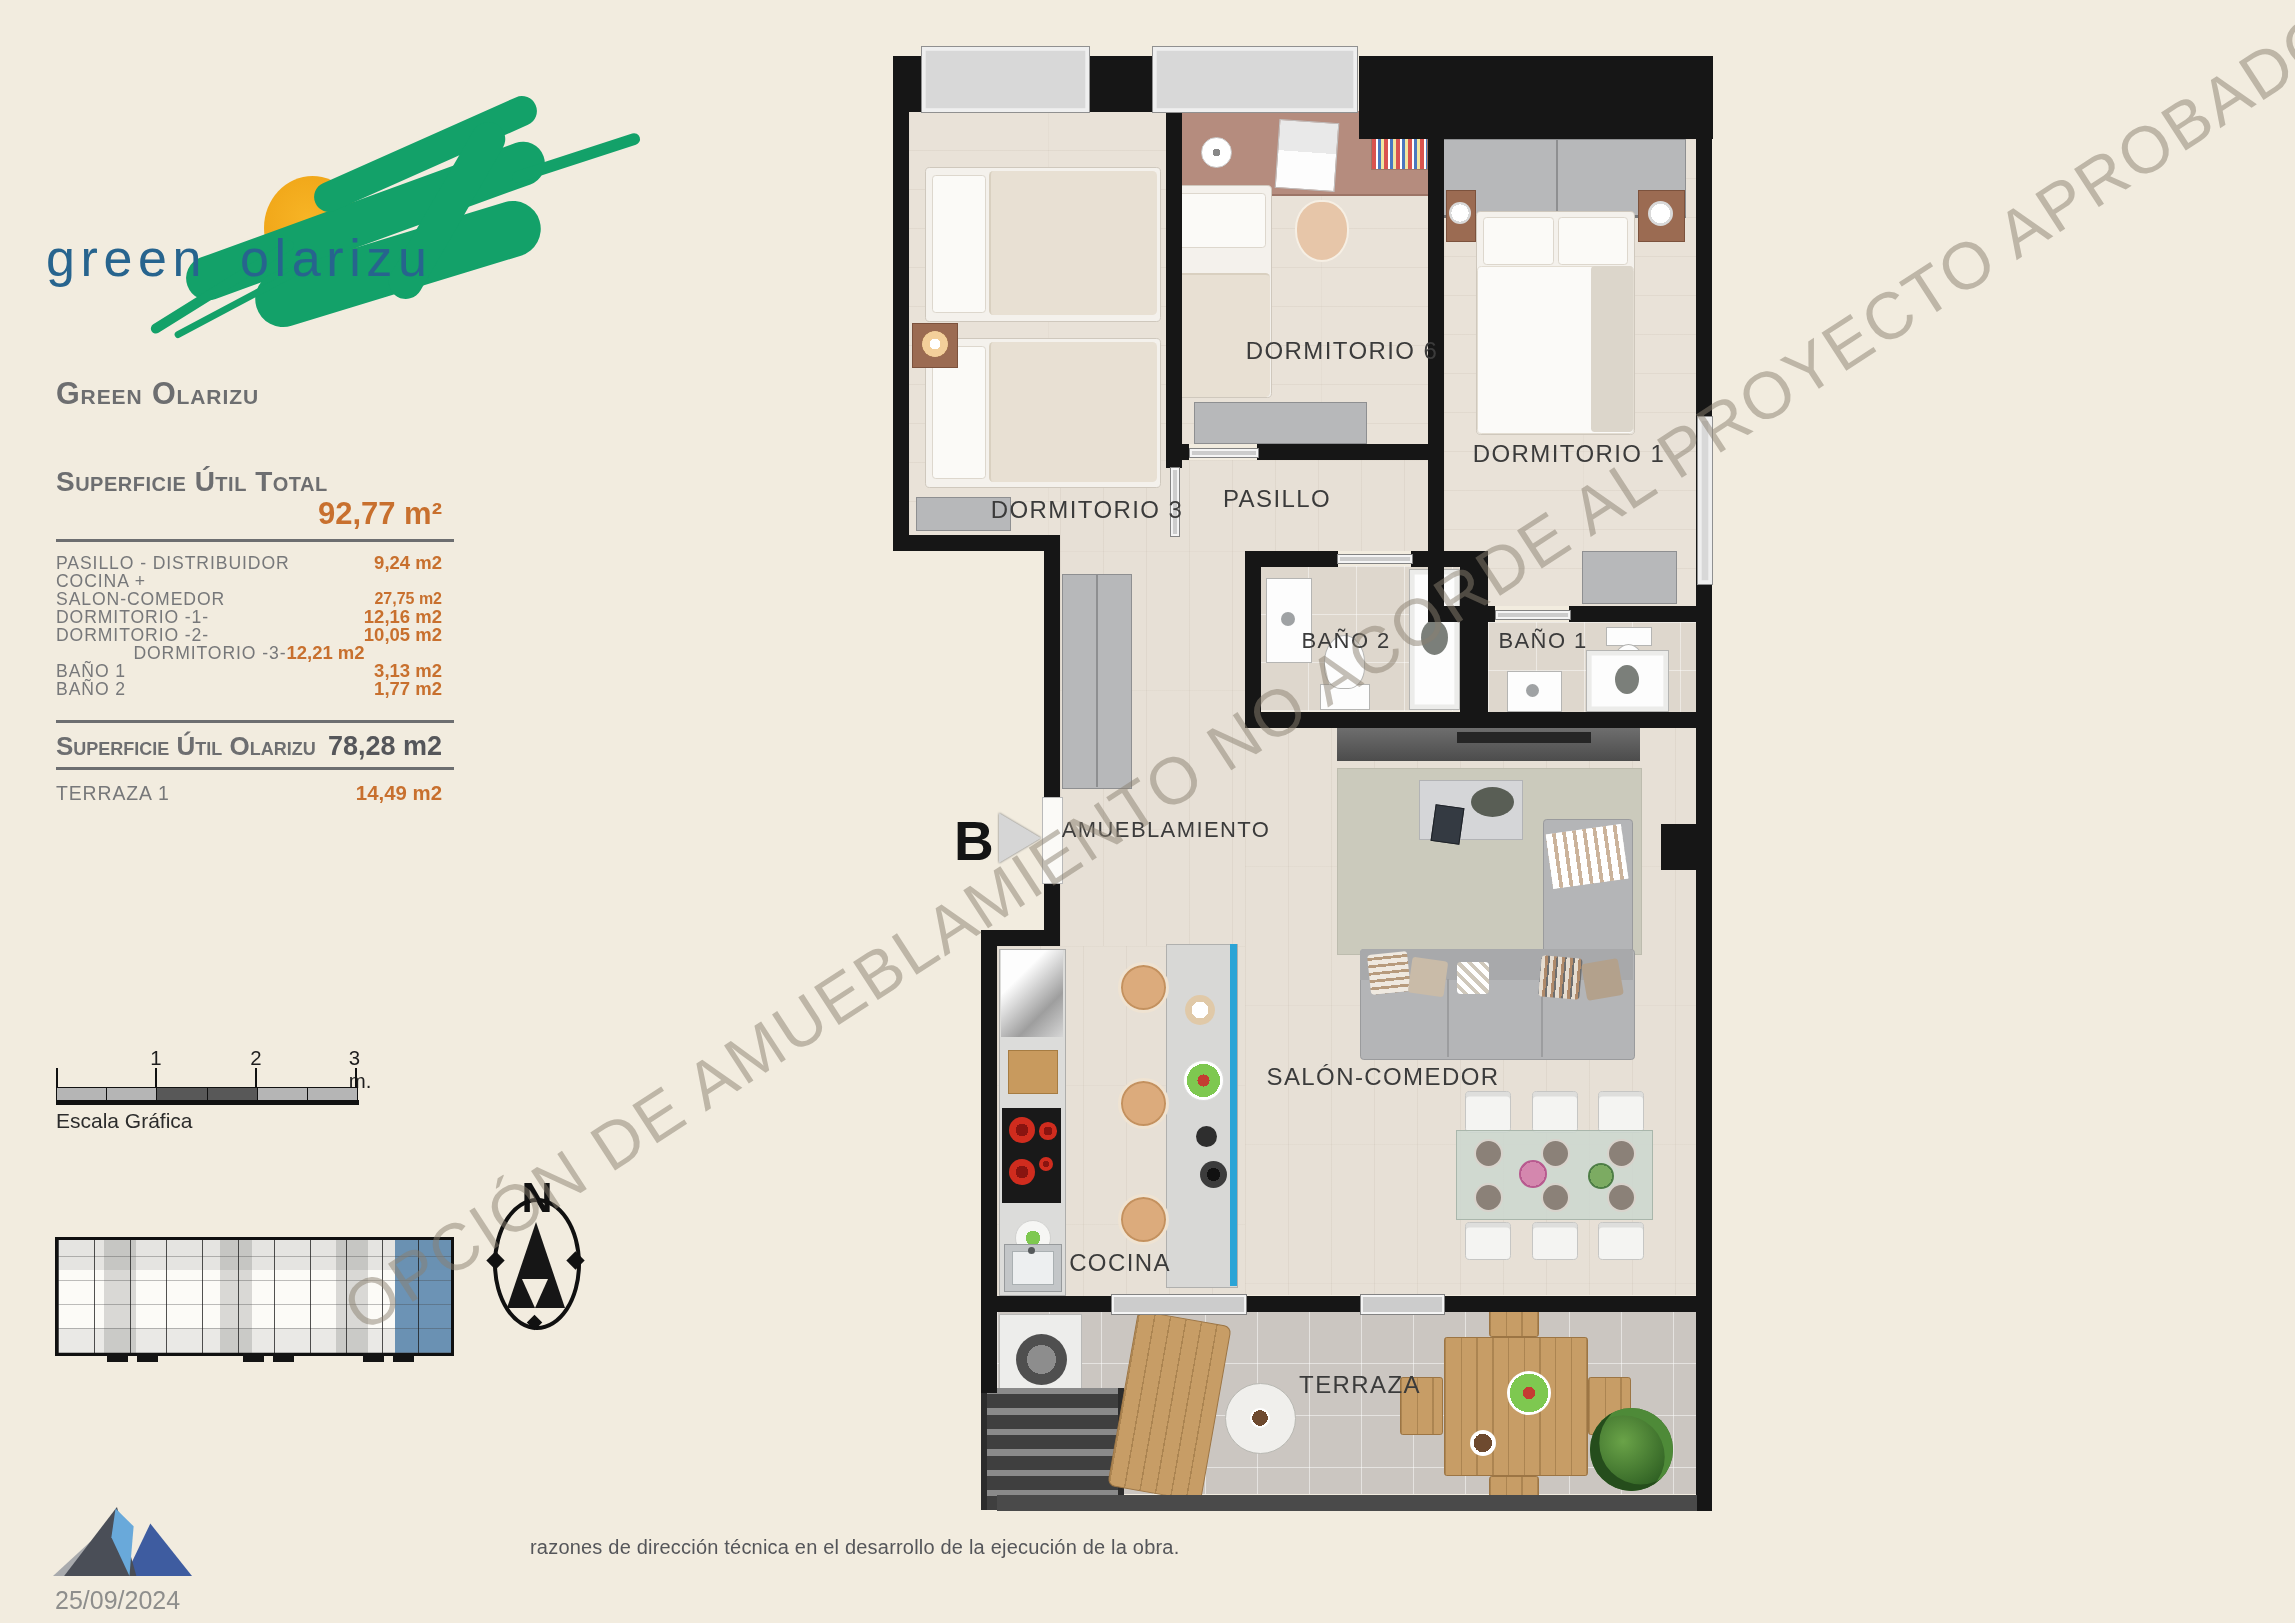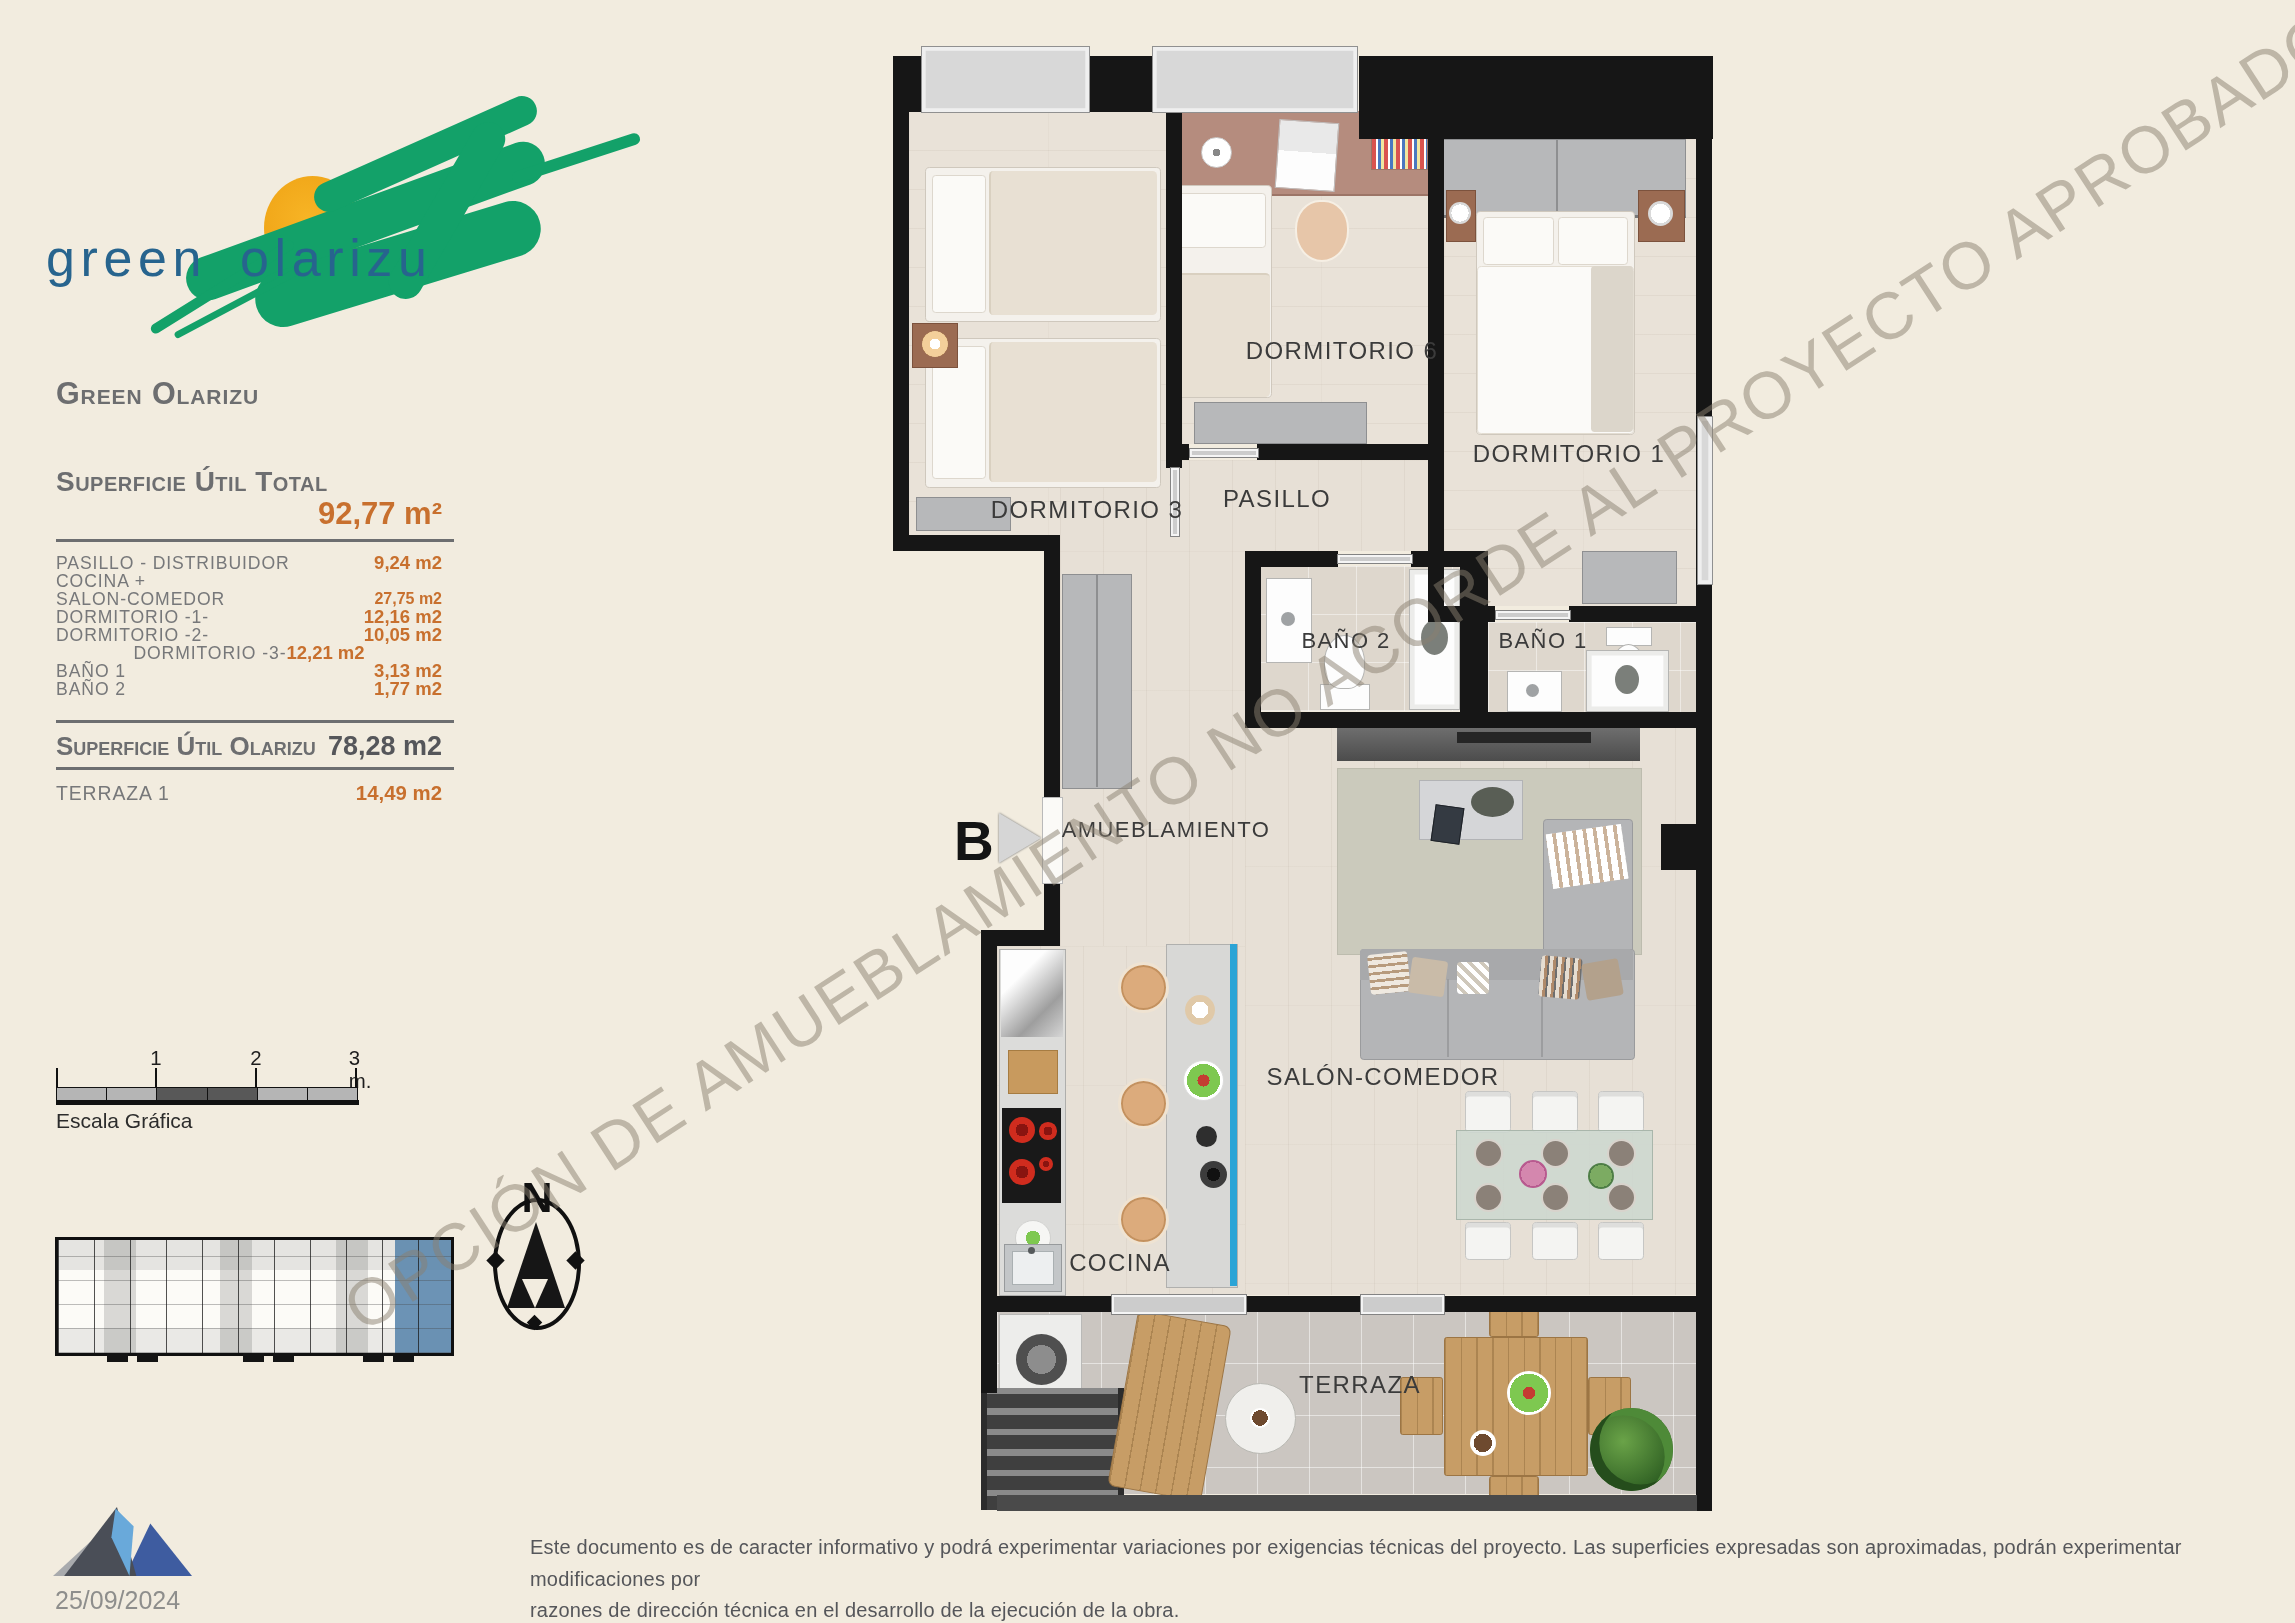--- a/index.html
+++ b/index.html
@@ -333,18 +333,17 @@
   <div class="abs" style="left:1342px;top:671px;transform:translate(-50%,-50%) rotate(-33deg);white-space:nowrap;font-size:66px;letter-spacing:2.3px;color:rgba(137,128,112,0.5);">OPCIÓN DE AMUEBLAMIENTO NO ACORDE AL PROYECTO APROBADO</div>
 
   <div class="abs" style="left:53px;top:1507px;width:139px;height:69px;">
     <i style="left:0;top:0;width:139px;height:69px;background:#a8aaad;clip-path:polygon(0% 100%,27% 50%,40% 100%);"></i>
     <i style="left:0;top:0;width:139px;height:69px;background:#3e5ca0;clip-path:polygon(52% 100%,70% 24%,100% 100%);"></i>
     <i style="left:0;top:0;width:139px;height:69px;background:#4a4e57;clip-path:polygon(8% 100%,46% 0%,60% 100%);"></i>
     <i style="left:0;top:0;width:139px;height:69px;background:#69a9da;clip-path:polygon(45% 2%,58% 28%,55% 100%,42% 44%);"></i>
   </div>
   <div class="abs" style="left:55px;top:1586px;font-size:25px;color:#8e8e8c;">25/09/2024</div>
   <div class="abs" style="left:530px;top:1532px;width:1740px;font-size:20px;color:#55565a;line-height:1.58;letter-spacing:0.2px;">
-    <div>Este documento es de caracter informativo y podrá experimentar variaciones por exigencias técnicas del proyecto. Las superficies expresadas son aproximadas, podrán experimentar modificaciones por</div>
     <div>razones de dirección técnica en el desarrollo de la ejecución de la obra.</div>
   </div>
 
 </div>
 
 
 </body></html>

